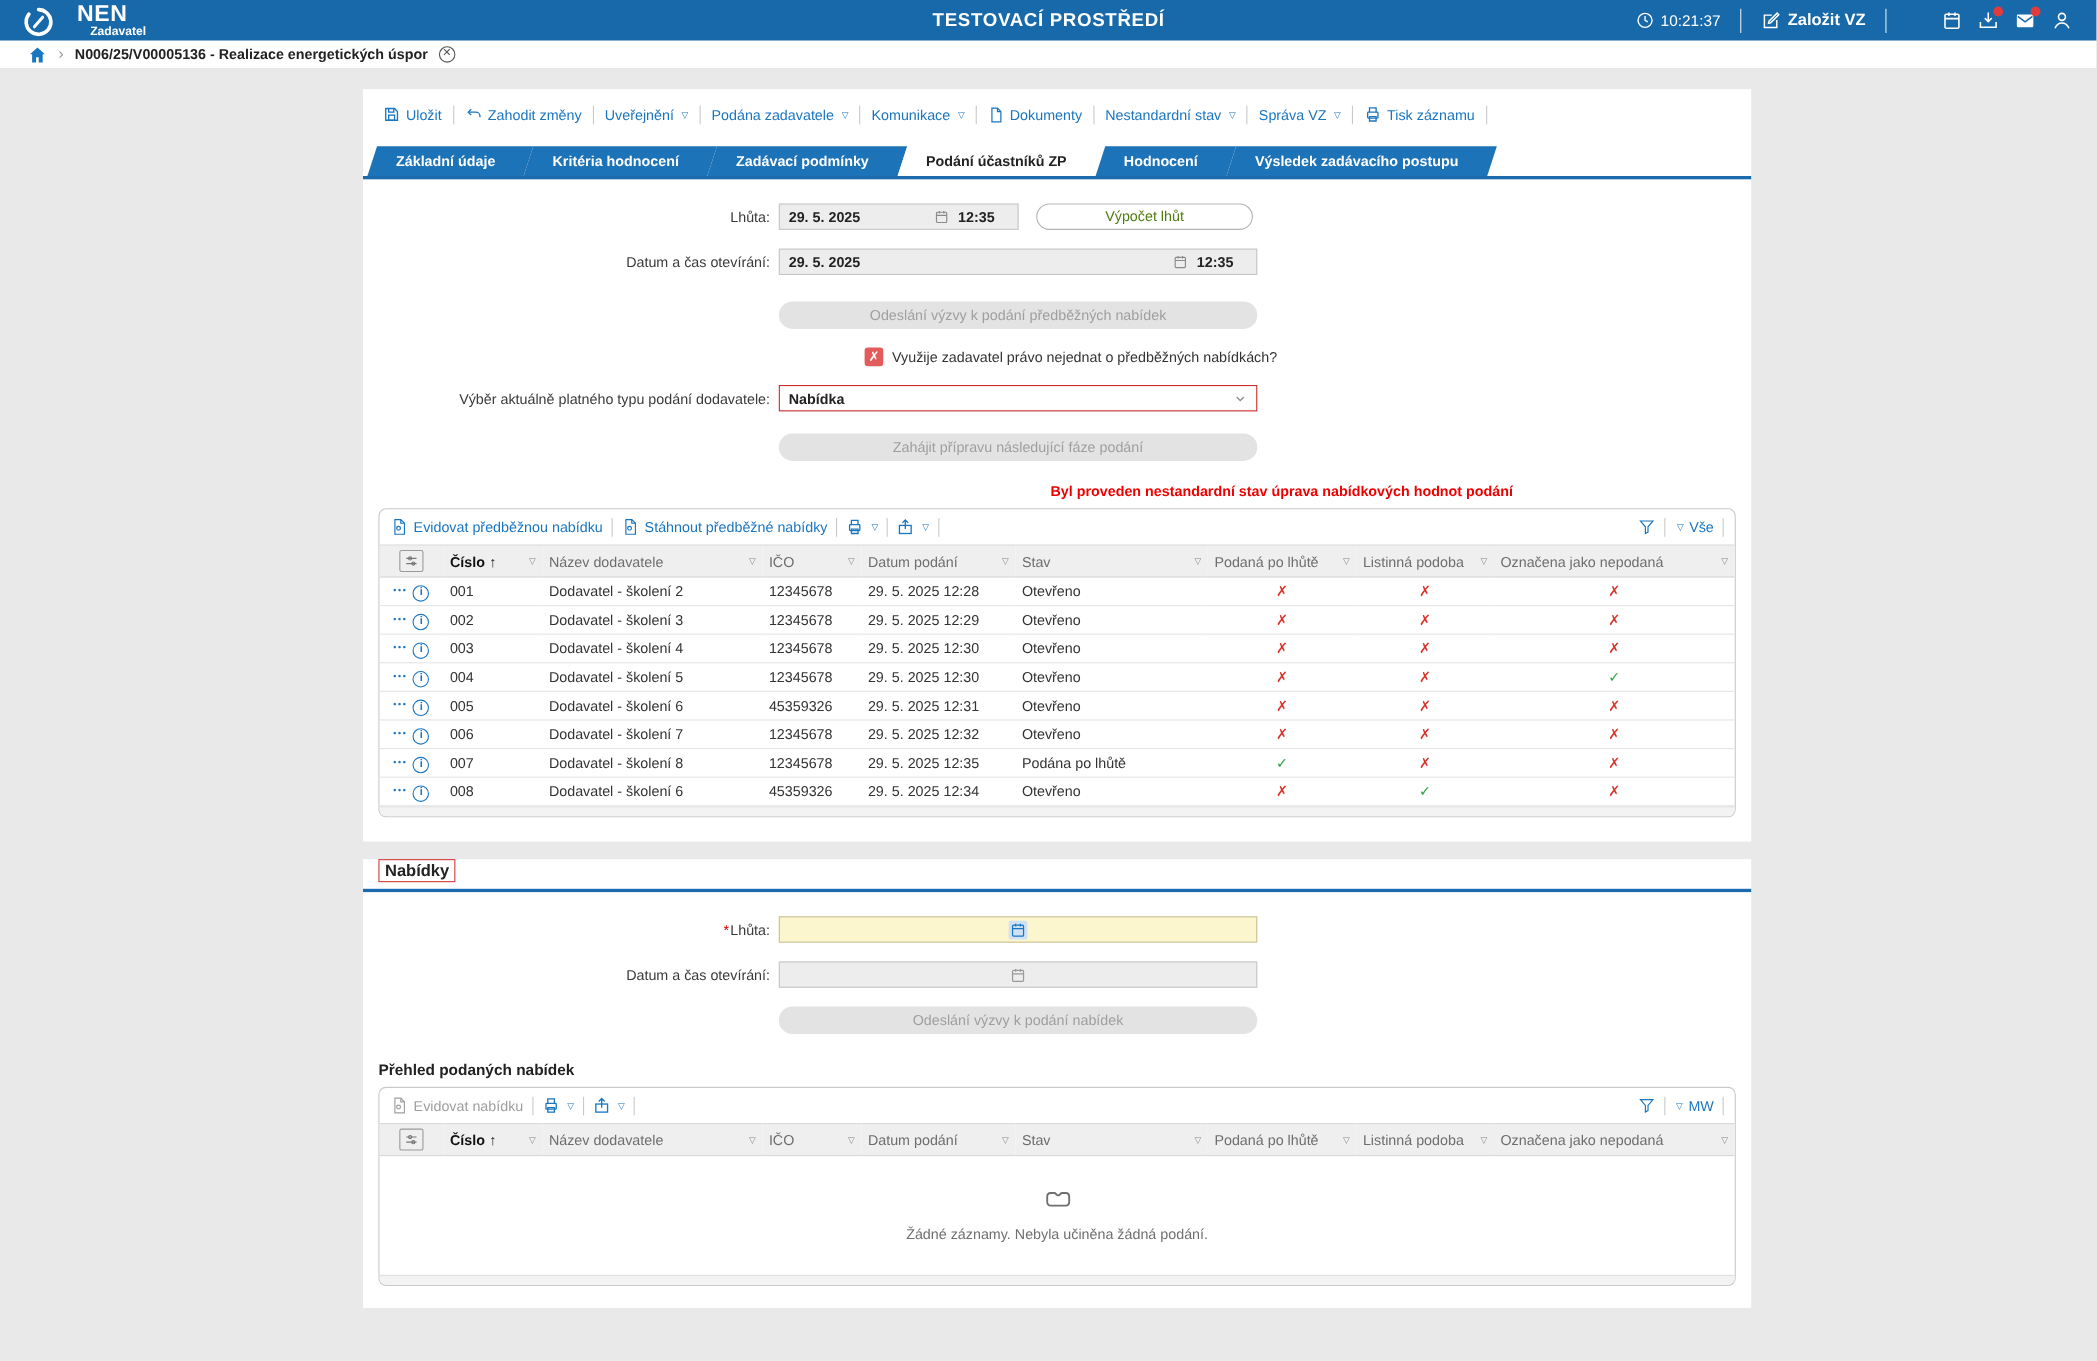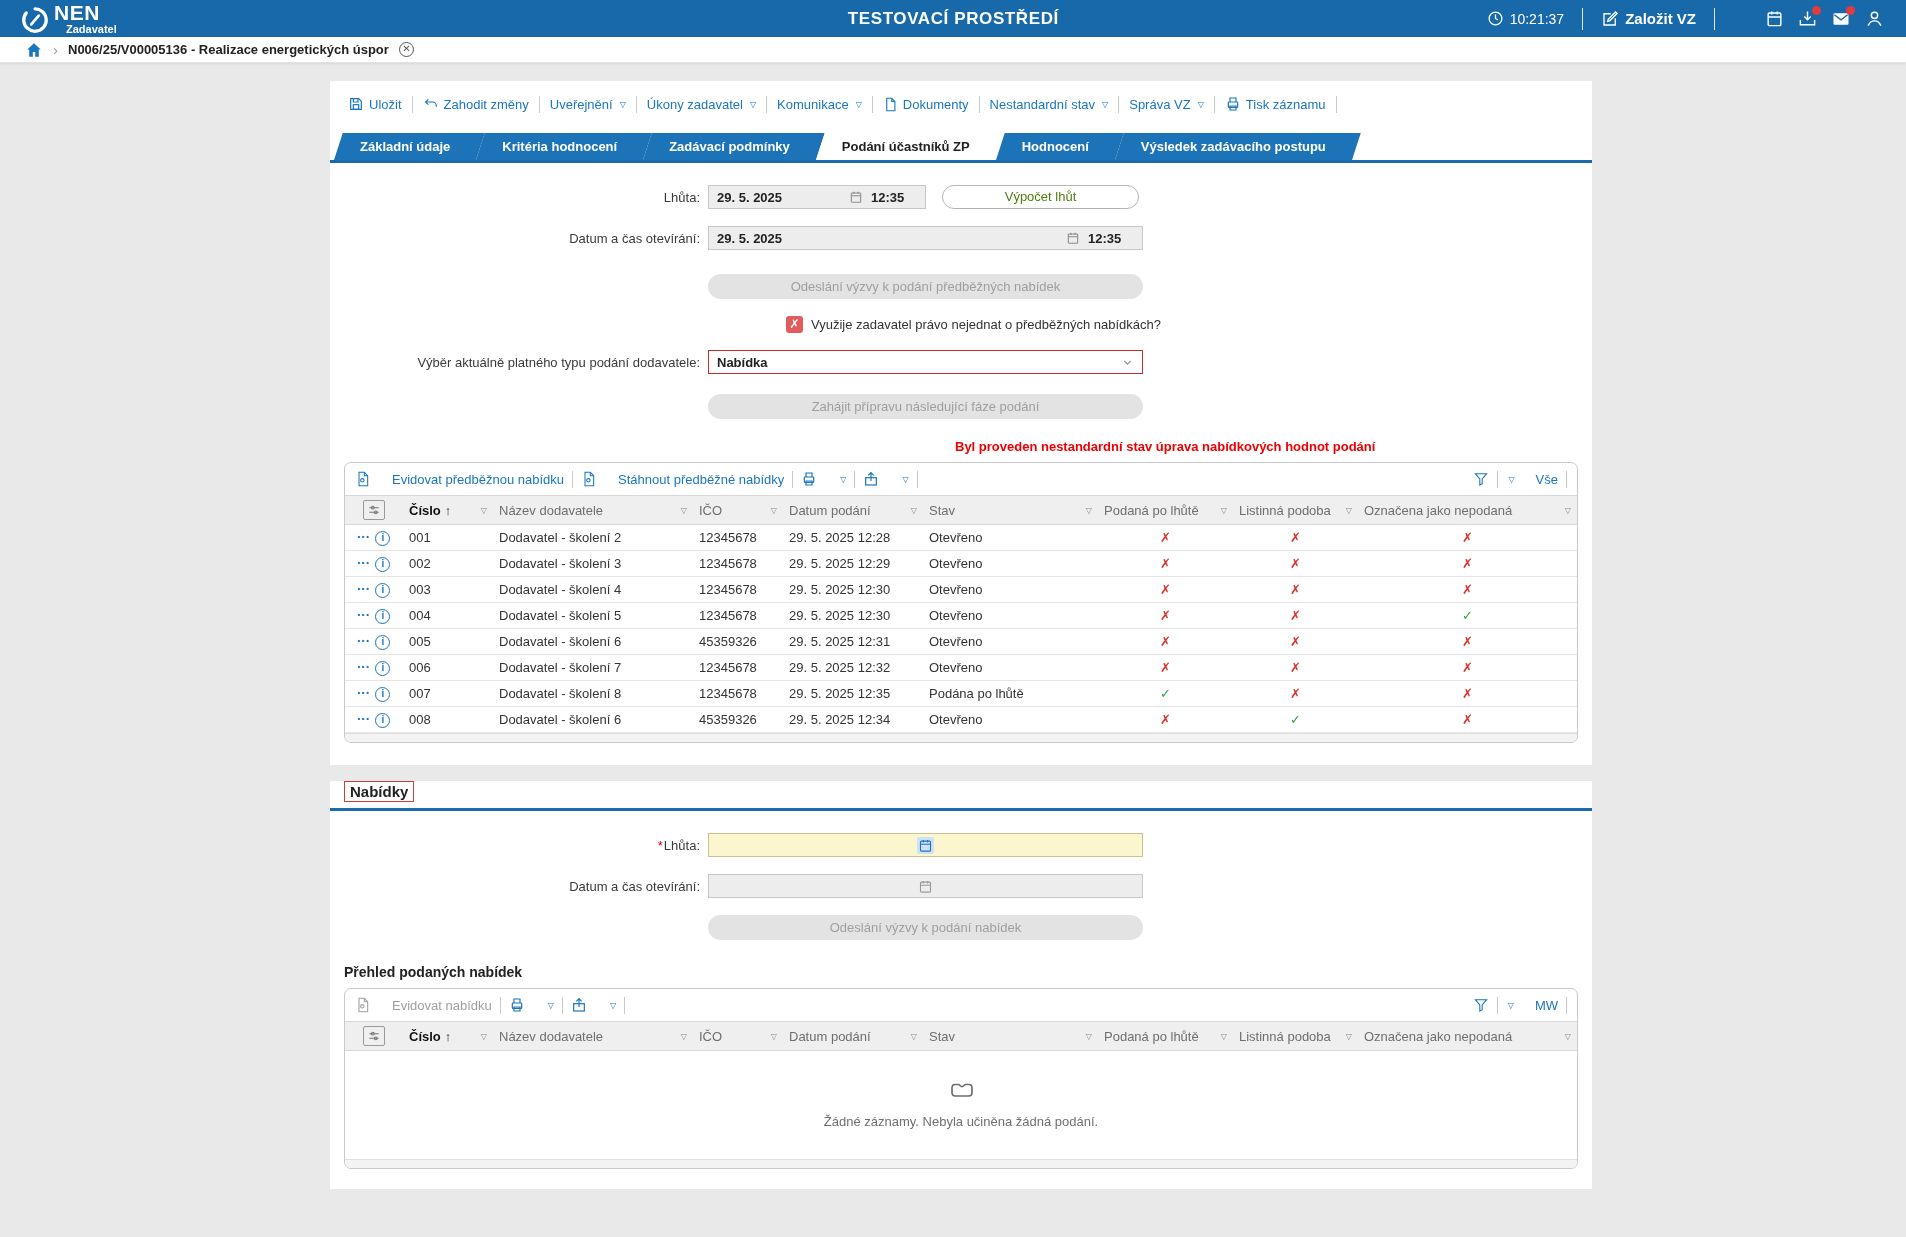--- a/index.html
+++ b/index.html
@@ -1,21 +1,21 @@
 <!DOCTYPE html>
 <html><head>
 <meta charset="utf-8">
 <style>
   * { box-sizing: border-box; margin: 0; padding: 0; }
   html,body { width:1906px; height:1237px; overflow:hidden; }
   body { font-family:"Liberation Sans","DejaVu Sans",sans-serif; background:#e9e9e9; font-size:13px; color:#333; }
 
   
   .top-header{ height:37px; background:#1769aa; display:flex; align-items:center; color:#fff; position:relative; }
-  .h-left{ display:flex; align-items:flex-start; gap:4px; padding-left:20px; width:420px; }
+  .h-left{ display:flex; align-items:flex-start; gap:20px; padding-left:20px; width:420px; }
   .logo-mark{ width:30px; height:30px; margin-top:3px; }
   .logo-txt{ line-height:1; }
   .logo-name{ font-size:21px; font-weight:bold; letter-spacing:.5px; }
   .logo-sub{ font-size:11px; display:block; margin-left:12px; margin-top:1px; font-weight:700; }
   .h-center{ flex:1; text-align:center; font-size:17px; font-weight:bold; letter-spacing:.6px; }
   .h-right{ display:flex; align-items:center; gap:14px; padding-right:22px; }
   .h-item{ display:flex; align-items:center; gap:6px; cursor:pointer; }
   .h-time{ font-size:14px; }
   .h-sep{ width:1px; height:22px; background:rgba(255,255,255,.85); margin:0 4px; }
   .h-create{ font-size:15px; font-weight:bold; }
@@ -78,21 +78,21 @@
 
   
   .subhead{ display:flex; justify-content:space-between; align-items:center; padding:0 14px; margin-top:22px; }
   .subhead h3{ font-size:14px; color:#222; }
   .files-link{ color:#1b76c0; display:flex; align-items:center; gap:6px; cursor:pointer; }
 
   
   .card{ margin:8px 14px 0 14px; border:1px solid #c9c9c9; border-radius:7px; overflow:hidden; background:#fff; }
   .card-tb{ display:flex; align-items:center; height:32px; padding:0 10px; gap:8px; }
   .card-tb .spacer{ flex:1; }
-  .clink{ display:flex; align-items:center; gap:21px; color:#1b76c0; cursor:pointer; white-space:nowrap; }
+  .clink{ display:flex; align-items:center; gap:5px; color:#1b76c0; cursor:pointer; white-space:nowrap; }
   .clink.disabled{ color:#9f9f9f; cursor:default; }
   .view-lbl{ color:#1b76c0; cursor:pointer; }
 
   table{ width:100%; border-collapse:collapse; table-layout:fixed; }
   thead th{ background:#efefef; border-top:1px solid #d8d8d8; border-bottom:1px solid #d8d8d8; height:29px; font-weight:normal; color:#6e6e6e; text-align:left; padding:0 6px; }
   .thc{ display:flex; align-items:center; }
   .thc .lbl{ flex:1; overflow:hidden; white-space:nowrap; }
   .thc .tri{ color:#8a8a8a; }
   th.th-num .lbl{ font-weight:bold; color:#111; flex:0 0 auto; margin-right:4px;}
   .sort-arrow{ color:#222; font-size:13px; flex:1; text-align:left;}
@@ -270,21 +270,21 @@
             </svg>
           <span>Zahodit změny</span>
         </span>
         <span class="tsep"></span>
         <span class="tlink">
           <span>Uveřejnění</span>
           <span class="tri">▽</span>
         </span>
         <span class="tsep"></span>
         <span class="tlink">
-          <span>Úkony zadavatel</span>
+          <span>Podána zadavatele</span>
           <span class="tri">▽</span>
         </span>
         <span class="tsep"></span>
         <span class="tlink">
           <span>Komunikace</span>
           <span class="tri">▽</span>
         </span>
         <span class="tsep"></span>
         <span class="tlink">
           <svg width="15" height="15" viewBox="0 0 24 24" fill="none" stroke="#1b76c0" stroke-width="1.8">

